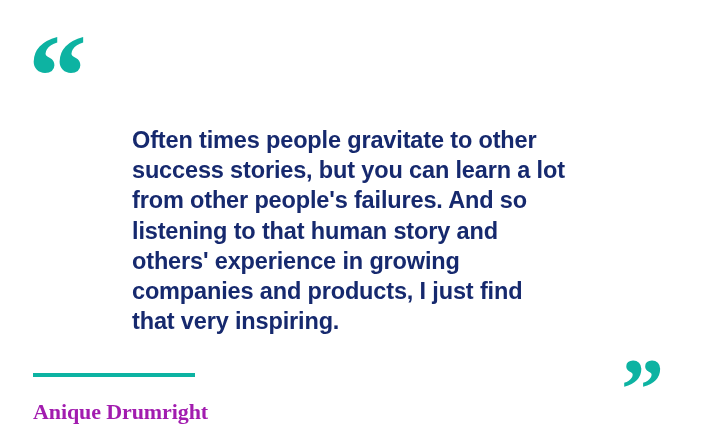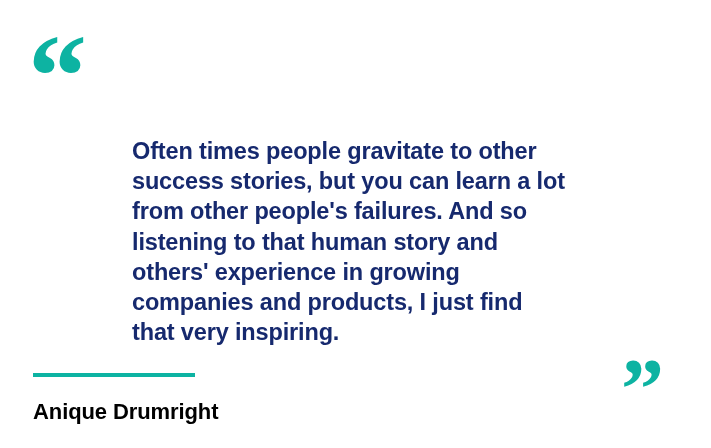--- a/index.html
+++ b/index.html
@@ -30,21 +30,21 @@
     font-weight: 700;
     line-height: 1;
     color: #0db3a2;
     letter-spacing: -2px;
     user-select: none;
   }
   
   .quote-body {
     position: absolute;
     left: 132px;
-    top: 136px;
+    top: 125px;
     width: 500px;
     font-size: 23.5px;
     font-weight: 700;
     line-height: 30.2px;
     color: #16296e;
     letter-spacing: -0.15px;
     white-space: pre-line;
   }
   
   .attribution {
@@ -55,23 +55,24 @@
   }
   .attr-rule {
     width: 162px;
     height: 4px;
     background: #0db3a2;
     margin-bottom: 23px;
   }
   .attr-name {
     font-size: 22px;
     font-weight: 700;
-    color: #000000;
+    color: #a21caf;
     line-height: 1.1;
     letter-spacing: -0.1px;
+    font-family: Liberation Serif, serif;
   }
   
   .close-quote {
     position: absolute;
     right: 48px;
     bottom: 16px;
     font-family: "Liberation Serif", serif;
     font-size: 86px;
     font-weight: 700;
     line-height: 1;

